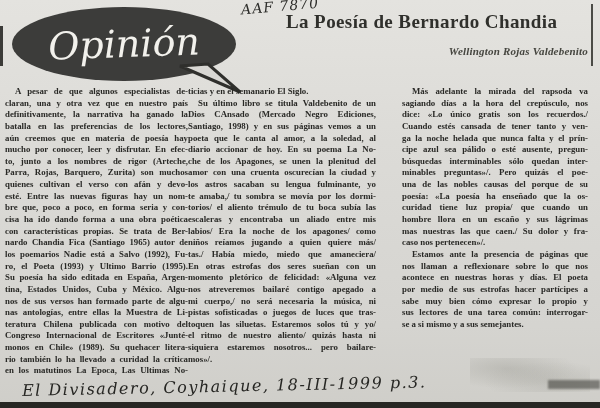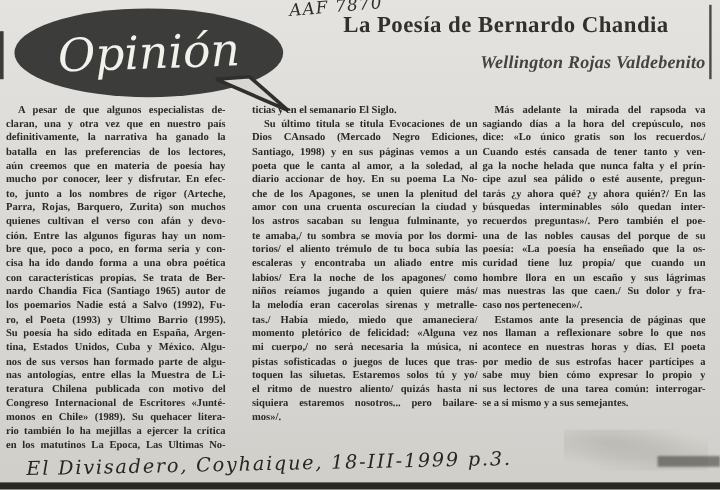--- a/index.html
+++ b/index.html
@@ -9,26 +9,26 @@
     font-family:"Liberation Serif",serif;
   }
   .masthead { position:absolute; left:4px; top:2px; }
   .headline {
     position:absolute; left:286px; top:11px; width:304px;
     font-size:19px; font-weight:bold; color:#30302c; letter-spacing:.4px;
     white-space:nowrap;
   }
   .byline {
     position:absolute; left:370px; top:45px; width:218px; text-align:right;
-    font-size:15px; font-weight:bold; font-style:italic; color:#45453f;
+    font-size:11px; font-weight:bold; font-style:italic; color:#45453f;
     letter-spacing:.2px;
   }
   .col { position:absolute; top:86px; color:#292926;font-weight:bold; }
   .col1 { left:5px;   width:183px; }
-  .col2 { left:210px; width:188px; }
+  .col2 { left:188px; width:188px; }
   .col3 { left:402px; width:186px; }
   .line {
     font-size:8.8px; line-height:11.65px; height:11.65px; overflow:hidden;
     text-align:justify; text-align-last:justify; text-justify:inter-word;
   }
   .line.ind { text-indent:10px; }
   .line.end { text-align:left; text-align-last:left; }
   .hand-top {
     position:absolute; left:241px; top:-2px; font-size:14px; font-style:italic;
     font-family:"DejaVu Serif",serif; color:#2d2d2a; transform:rotate(-5deg);
@@ -68,72 +68,72 @@
   <div class="col col1">
       <div class="line ind">A pesar de que algunos especialistas de-</div>
       <div class="line">claran, una y otra vez que en nuestro país</div>
       <div class="line">definitivamente, la narrativa ha ganado la</div>
       <div class="line">batalla en las preferencias de los lectores,</div>
       <div class="line">aún creemos que en materia de poesía hay</div>
       <div class="line">mucho por conocer, leer y disfrutar. En efec-</div>
       <div class="line">to, junto a los nombres de rigor (Arteche,</div>
       <div class="line">Parra, Rojas, Barquero, Zurita) son muchos</div>
       <div class="line">quienes cultivan el verso con afán y devo-</div>
-      <div class="line">ción. Entre las algunos figuras hay un nom-</div>
+      <div class="line">esté. Entre las nuevas figuras hay un nom-</div>
       <div class="line">bre que, poco a poco, en forma seria y con-</div>
       <div class="line">cisa ha ido dando forma a una obra poética</div>
       <div class="line">con características propias. Se trata de Ber-</div>
       <div class="line">nardo Chandia Fica (Santiago 1965) autor de</div>
       <div class="line">los poemarios Nadie está a Salvo (1992), Fu-</div>
       <div class="line">ro, el Poeta (1993) y Ultimo Barrio (1995).</div>
       <div class="line">Su poesía ha sido editada en España, Argen-</div>
       <div class="line">tina, Estados Unidos, Cuba y México. Algu-</div>
       <div class="line">nos de sus versos han formado parte de algu-</div>
       <div class="line">nas antologías, entre ellas la Muestra de Li-</div>
       <div class="line">teratura Chilena publicada con motivo del</div>
       <div class="line">Congreso Internacional de Escritores «Junté-</div>
       <div class="line">monos en Chile» (1989). Su quehacer litera-</div>
-      <div class="line">rio también lo ha mejillas a ejercer la crítica</div>
+      <div class="line">rio también lo ha llevado a curidad la crítica</div>
       <div class="line">en los matutinos La Epoca, Las Ultimas No-</div>
     </div>
   <div class="col col2">
       <div class="line end">ticias y en el semanario El Siglo.</div>
-      <div class="line ind">Su último titula se titula Evocaciones de un</div>
+      <div class="line ind">Su último libro se titula Valdebenito de un</div>
       <div class="line">Dios CAnsado (Mercado Negro Ediciones,</div>
       <div class="line">Santiago, 1998) y en sus páginas vemos a un</div>
       <div class="line">poeta que le canta al amor, a la soledad, al</div>
       <div class="line">diario accionar de hoy. En su poema La No-</div>
       <div class="line">che de los Apagones, se unen la plenitud del</div>
       <div class="line">amor con una cruenta oscurecían la ciudad y</div>
       <div class="line">los astros sacaban su lengua fulminante, yo</div>
       <div class="line">te amaba,/ tu sombra se movía por los dormi-</div>
       <div class="line">torios/ el aliento trémulo de tu boca subía las</div>
       <div class="line">escaleras y encontraba un aliado entre mis</div>
       <div class="line">labios/ Era la noche de los apagones/ como</div>
       <div class="line">niños reíamos jugando a quien quiere más/</div>
-      <div class="line">la melodía eran cacerolas sirenas y metralle-</div>
       <div class="line">tas./ Había miedo, miedo que amaneciera/</div>
+      <div class="line">En otras estrofas dos seres sueñan con un</div>
       <div class="line">momento pletórico de felicidad: «Alguna vez</div>
+      <div class="line">nos atreveremos bailaré contigo apegado a</div>
       <div class="line">mi cuerpo,/ no será necesaria la música, ni</div>
       <div class="line">pistas sofisticadas o juegos de luces que tras-</div>
       <div class="line">toquen las siluetas. Estaremos solos tú y yo/</div>
       <div class="line">el ritmo de nuestro aliento/ quizás hasta ni</div>
       <div class="line">siquiera estaremos nosotros... pero bailare-</div>
       <div class="line end">mos»/.</div>
     </div>
   <div class="col col3">
       <div class="line ind">Más adelante la mirada del rapsoda va</div>
       <div class="line">sagiando días a la hora del crepúsculo, nos</div>
       <div class="line">dice: «Lo único gratis son los recuerdos./</div>
       <div class="line">Cuando estés cansada de tener tanto y ven-</div>
       <div class="line">ga la noche helada que nunca falta y el prín-</div>
       <div class="line">cipe azul sea pálido o esté ausente, pregun-</div>
-      <div class="line">tarás ¿y ahora qué? ¿y ahora quién?/ En las</div>
       <div class="line">búsquedas interminables sólo quedan inter-</div>
-      <div class="line">recuerdos preguntas»/. Pero también el poe-</div>
+      <div class="line">minables preguntas»/. Pero quizás el poe-</div>
       <div class="line">una de las nobles causas del porque de su</div>
       <div class="line">poesía: «La poesía ha enseñado que la os-</div>
       <div class="line">curidad tiene luz propia/ que cuando un</div>
       <div class="line">hombre llora en un escaño y sus lágrimas</div>
       <div class="line">mas nuestras las que caen./ Su dolor y fra-</div>
       <div class="line end">caso nos pertenecen»/.</div>
       <div class="line ind">Estamos ante la presencia de páginas que</div>
       <div class="line">nos llaman a reflexionare sobre lo que nos</div>
       <div class="line">acontece en nuestras horas y días. El poeta</div>
       <div class="line">por medio de sus estrofas hacer partícipes a</div>

